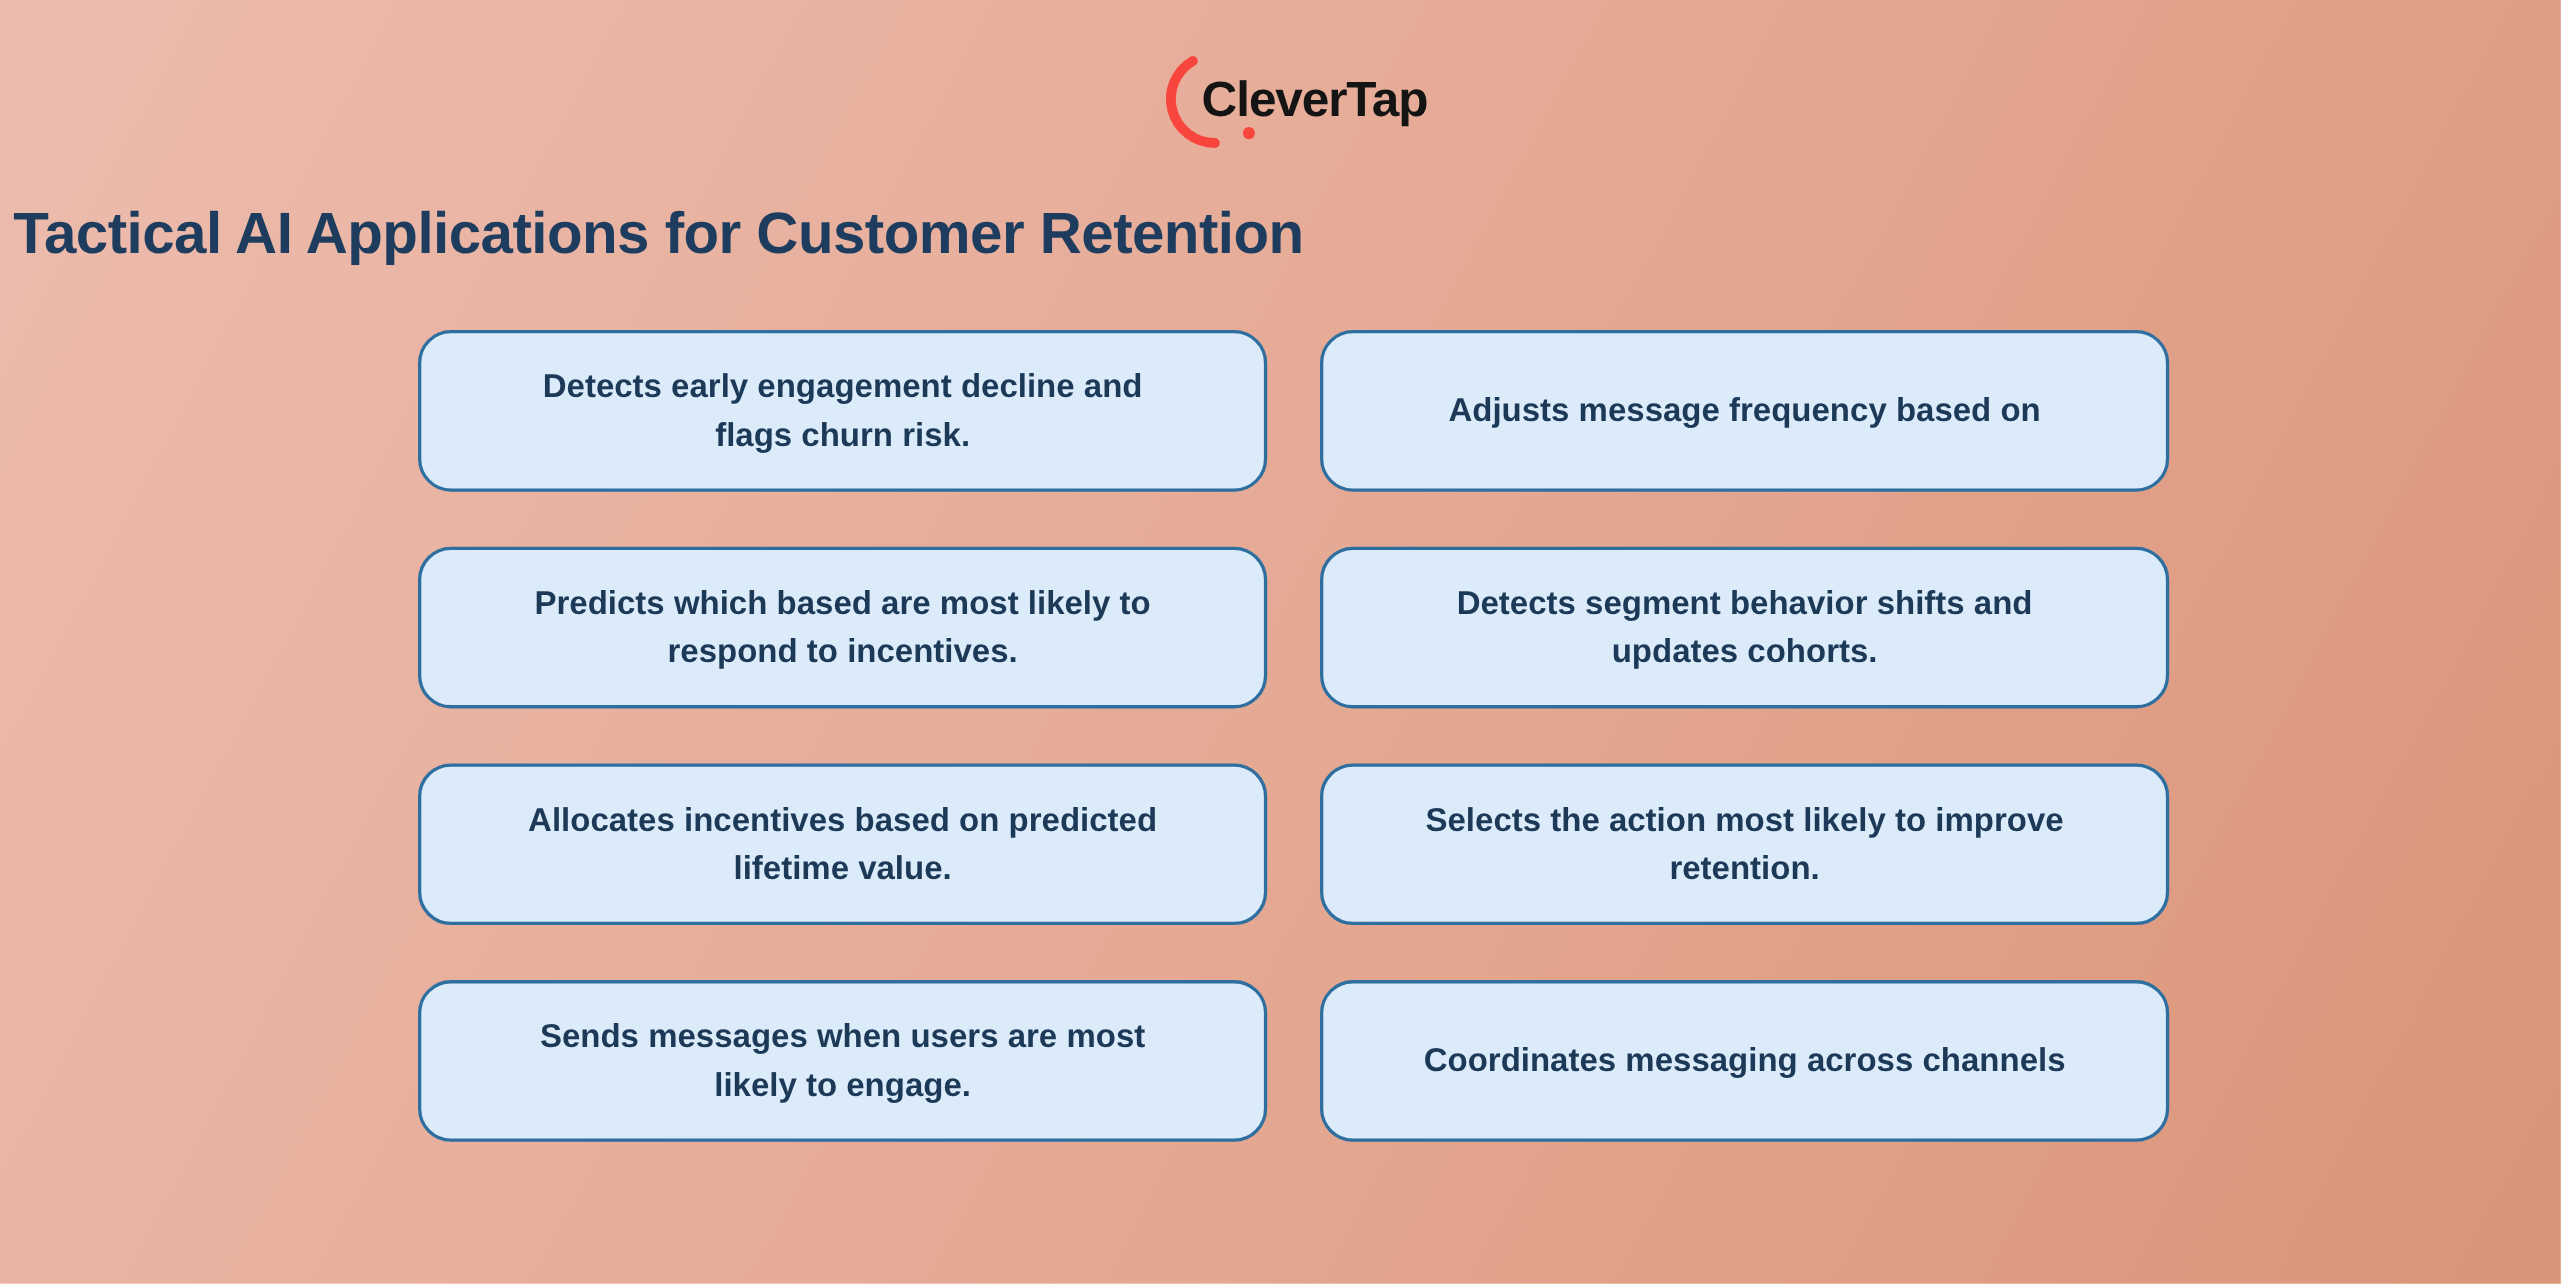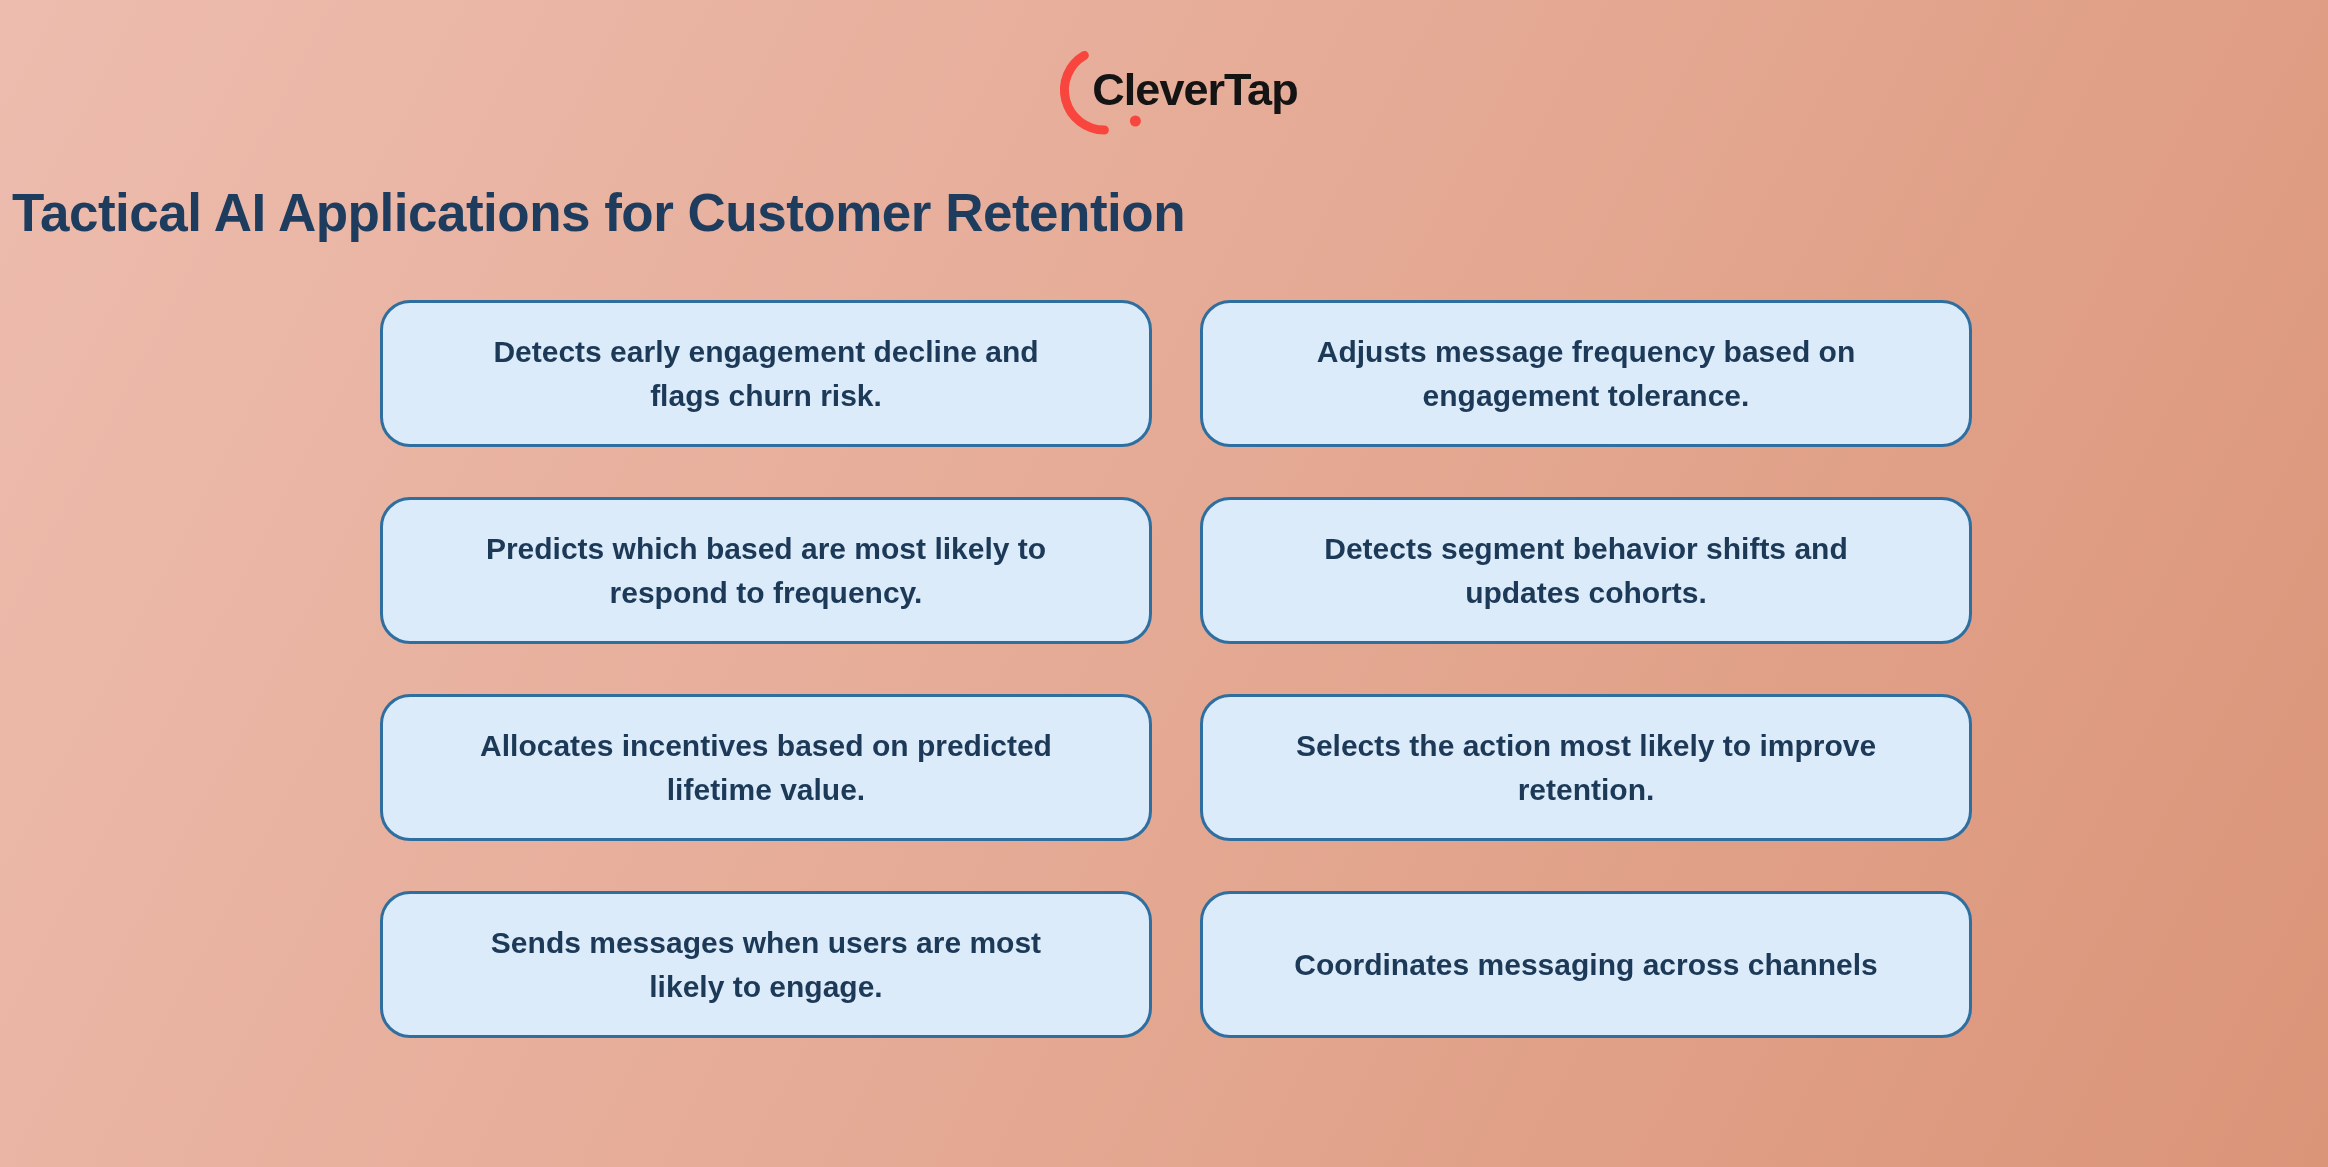--- a/index.html
+++ b/index.html
@@ -95,26 +95,25 @@
 
   <div class="grid">
 
     <div class="card">
       <span class="card-line">Detects early engagement decline and</span>
       <span class="card-line">flags churn risk.</span>
     </div>
 
     <div class="card">
       <span class="card-line">Adjusts message frequency based on</span>
-      <span class="card-line">engagement tolerance.</span>
     </div>
 
     <div class="card">
       <span class="card-line">Predicts which based are most likely to</span>
-      <span class="card-line">respond to frequency.</span>
+      <span class="card-line">respond to incentives.</span>
     </div>
 
     <div class="card">
       <span class="card-line">Detects segment behavior shifts and</span>
       <span class="card-line">updates cohorts.</span>
     </div>
 
     <div class="card">
       <span class="card-line">Allocates incentives based on predicted</span>
       <span class="card-line">lifetime value.</span>

